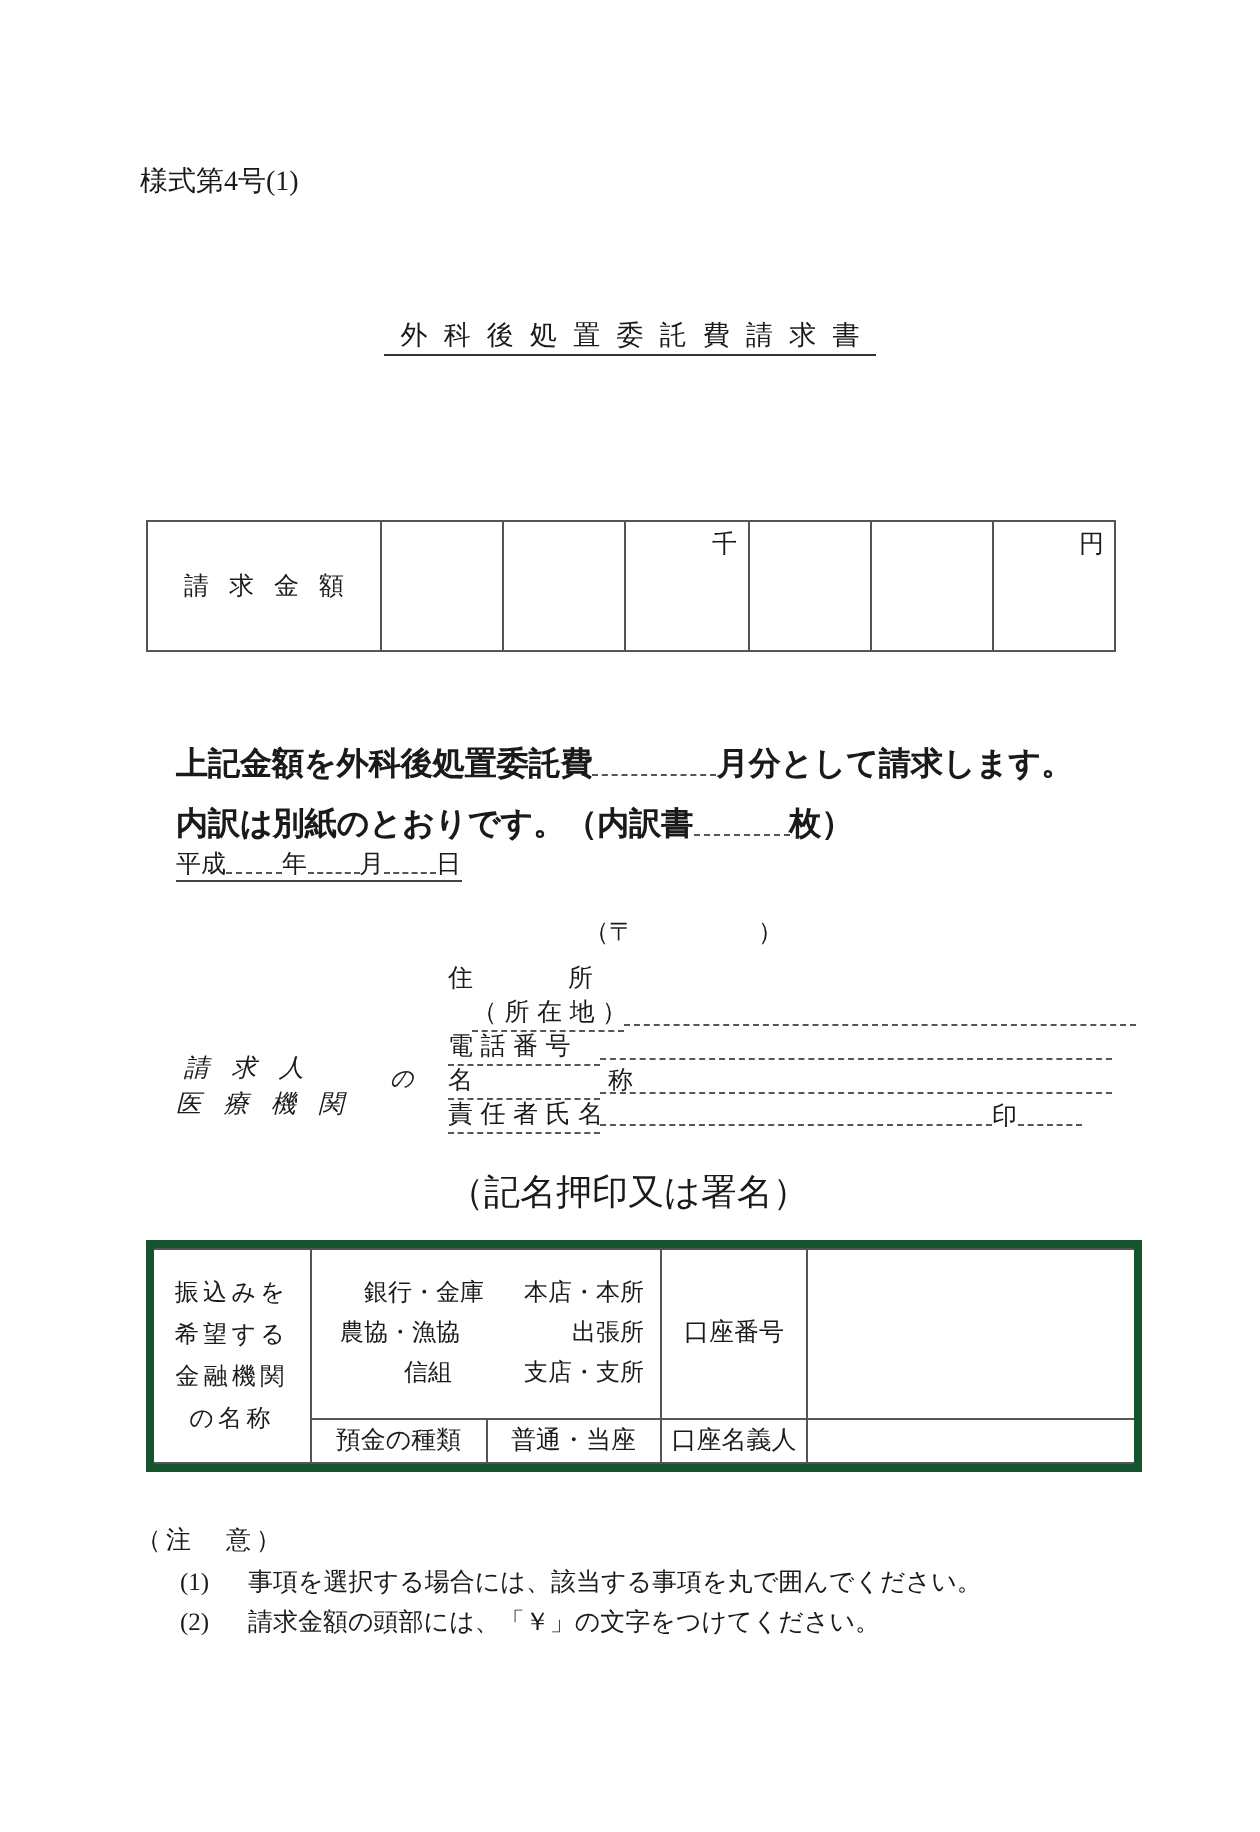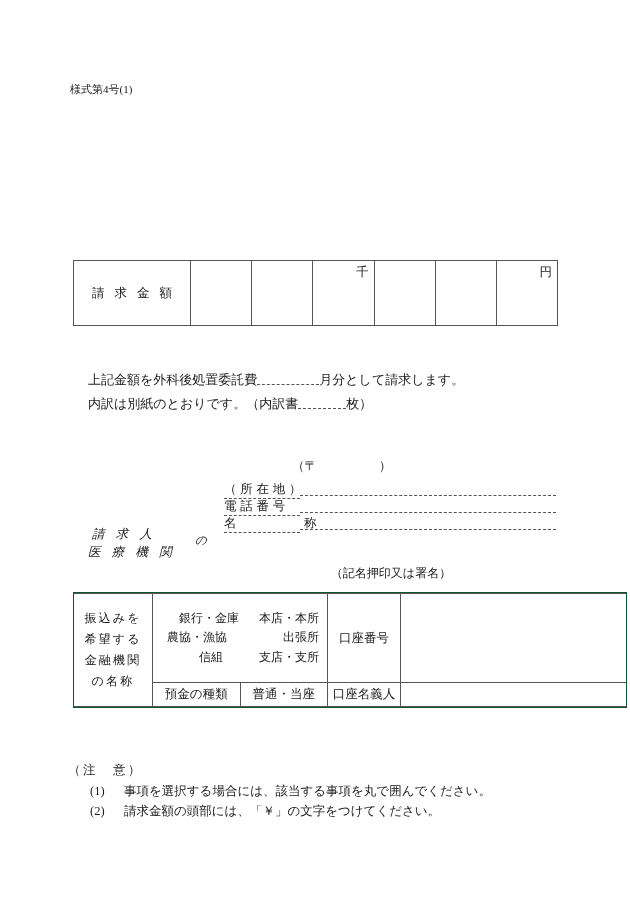--- a/index.html
+++ b/index.html
@@ -27,21 +27,21 @@
     display: inline-block;
     border-bottom: 1px dashed #555;
     vertical-align: baseline;
     height: 0.95em;
     margin-bottom: -1px;
   }
 
   
   #form-code {
     left: 70px; top: 82px;
-    font-size: 11px;
+    font-size: 14px;
   }
   #ins-title {
     left: 0; top: 119px;
     width: 630px;
     text-align: center;
     font-size: 13px;
   }
   #ins-title .t { letter-spacing: 0.55em; padding-left: 0.55em; }
   #doc-title {
     left: 0; top: 159px;
@@ -96,22 +96,23 @@
   #amount-table .digit { flex: 1 1 0; }
   #amount-table .digit .unit {
     position: absolute;
     right: 5px; top: 3px;
     font-size: 12.5px;
   }
 
   
   #stmt {
     left: 88px; top: 368px;
-    font-size: 13px;
+    font-size: 16px;
     line-height: 1.85;
+    font-weight: bold;
   }
   #stmt .d-month { width: 62px; }
   #stmt .d-sheets { width: 48px; }
 
   
   #date-line {
     left: 88px; top: 424px;
     font-size: 12.5px;
   }
   #date-line .u {
@@ -153,44 +154,44 @@
     position: relative;
     height: 17px;
     white-space: nowrap;
   }
   #req-fields .key {
     display: inline-block;
     width: 76px;
     vertical-align: bottom;
   }
   #req-fields .key.k-addr1 { letter-spacing: 1.4em; }
-  #req-fields .key.k-addr2 { letter-spacing: 0.3em; }
+  #req-fields .key.k-addr2 { letter-spacing: 0.3em; margin-left: 12px; }
   #req-fields .key.k-tel   { letter-spacing: 0.3em; font-family: Liberation Mono, monospace; }
   #req-fields .key.k-name  { letter-spacing: 2.2em; }
   #req-fields .key.k-resp  { letter-spacing: 0.3em; }
   #req-fields .u-under { border-bottom: 1px dashed #555; }
   #req-fields .fill { display: inline-block; border-bottom: 1px dashed #555; height: 0.95em; margin-bottom: -1px; }
   #req-fields .fill.f1 { width: 256px; }
   #req-fields .fill.f2 { width: 256px; }
   #req-fields .fill.f3 { width: 256px; }
   #req-fields .fill.f4a { width: 196px; }
   #req-fields .fill.f4b { width: 32px; }
   #req-fields .seal { font-size: 12.5px; }
   #req-note {
-    left: 0; top: 84px;
+    left: 0; top: 103px;
     width: 334px;
-    text-align: center;
-    font-size: 12px;
+    text-align: left;
+    font-size: 18px;
   }
 
   
   #bank-table {
-    left: 73px; top: 592px;
-    width: 554px; height: 116px;
-    border: 1px solid #14532d;
+    left: 73px; top: 620px;
+    width: 498px; height: 116px;
+    border: 4px solid #14532d;
     box-sizing: border-box;
     border-collapse: collapse;
     font-size: 12.5px;
   }
   #bank-table table {
     width: 100%; height: 100%;
     border-collapse: collapse;
     table-layout: fixed;
   }
   #bank-table td {
@@ -234,20 +235,23 @@
   #notes .item .num { display: inline-block; width: 34px; }
 </style>
 </head>
 <body>
 
 <div id="page">
 
   <div class="abs" id="form-code">様式第4号(1)</div>
 
 
+  <div class="abs" id="doc-title">
+    <span class="t">外科後処置委託費請求書</span>
+  </div>
 
 
   <div class="abs" id="amount-table">
     <div class="cell label">
       <span>請求金額</span>
     </div>
     <div class="cell digit">
       <span class="unit"></span>
     </div>
     <div class="cell digit">
@@ -269,40 +273,49 @@
 
   <div class="abs" id="stmt">
     <div>
       <span>上記金額を外科後処置委託費</span><span class="dash d-month"></span><span>月分として請求します。</span>
     </div>
     <div>
       <span>内訳は別紙のとおりです。（内訳書</span><span class="dash d-sheets"></span><span>枚）</span>
     </div>
   </div>
 
+  <div class="abs" id="date-line">
+    <span class="u"><span>平成</span><span class="dash d-y"></span><span>年</span><span class="dash d-m"></span><span>月</span><span class="dash d-d"></span><span>日</span></span>
+  </div>
 
   <div class="abs" id="postal">
     <span>（〒</span><span class="gap"></span><span>）</span>
   </div>
 
   <div class="abs" id="req-label">
     <span class="l1">請求人</span>
     <span class="l2">医療機関</span>
     <span class="no">の</span>
   </div>
 
   <div class="abs" id="req-fields">
     <div class="row">
+      <span class="key k-addr1">住　所</span>
+    </div>
+    <div class="row">
       <span class="key k-addr2 u-under">（所在地）</span><span class="fill f1"></span>
     </div>
     <div class="row">
       <span class="key k-tel u-under">電話番号</span><span class="fill f2"></span>
     </div>
     <div class="row">
       <span class="key k-name u-under">名　称</span><span class="fill f3"></span>
+    </div>
+    <div class="row">
+      <span class="key k-resp u-under">責任者氏名</span><span class="fill f4a"></span><span class="seal">印</span><span class="fill f4b"></span>
     </div>
     <div class="abs" id="req-note">（記名押印又は署名）</div>
   </div>
 
   <div class="abs" id="bank-table">
     <table>
       <tbody>
           <tr>
         <td class="c-name outer-l" rowspan="2">
           <span>振込みを</span><br>

